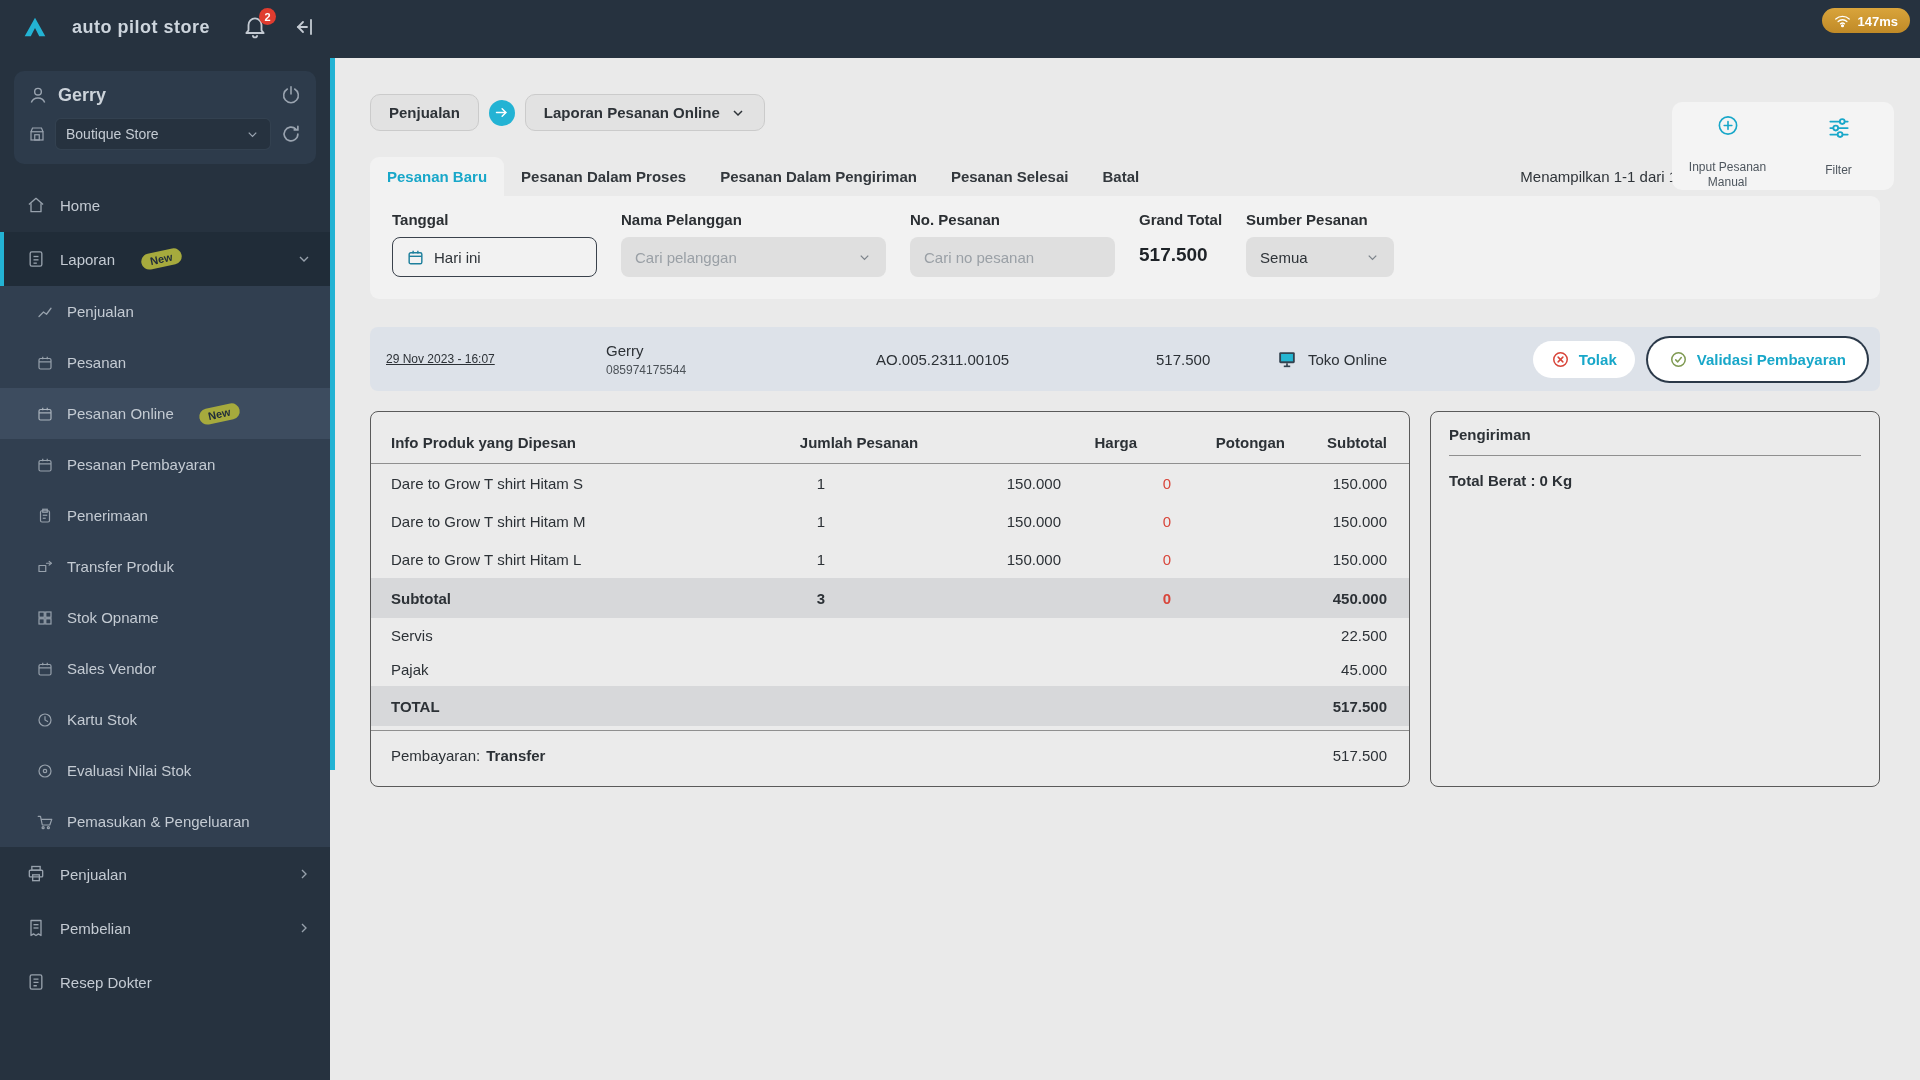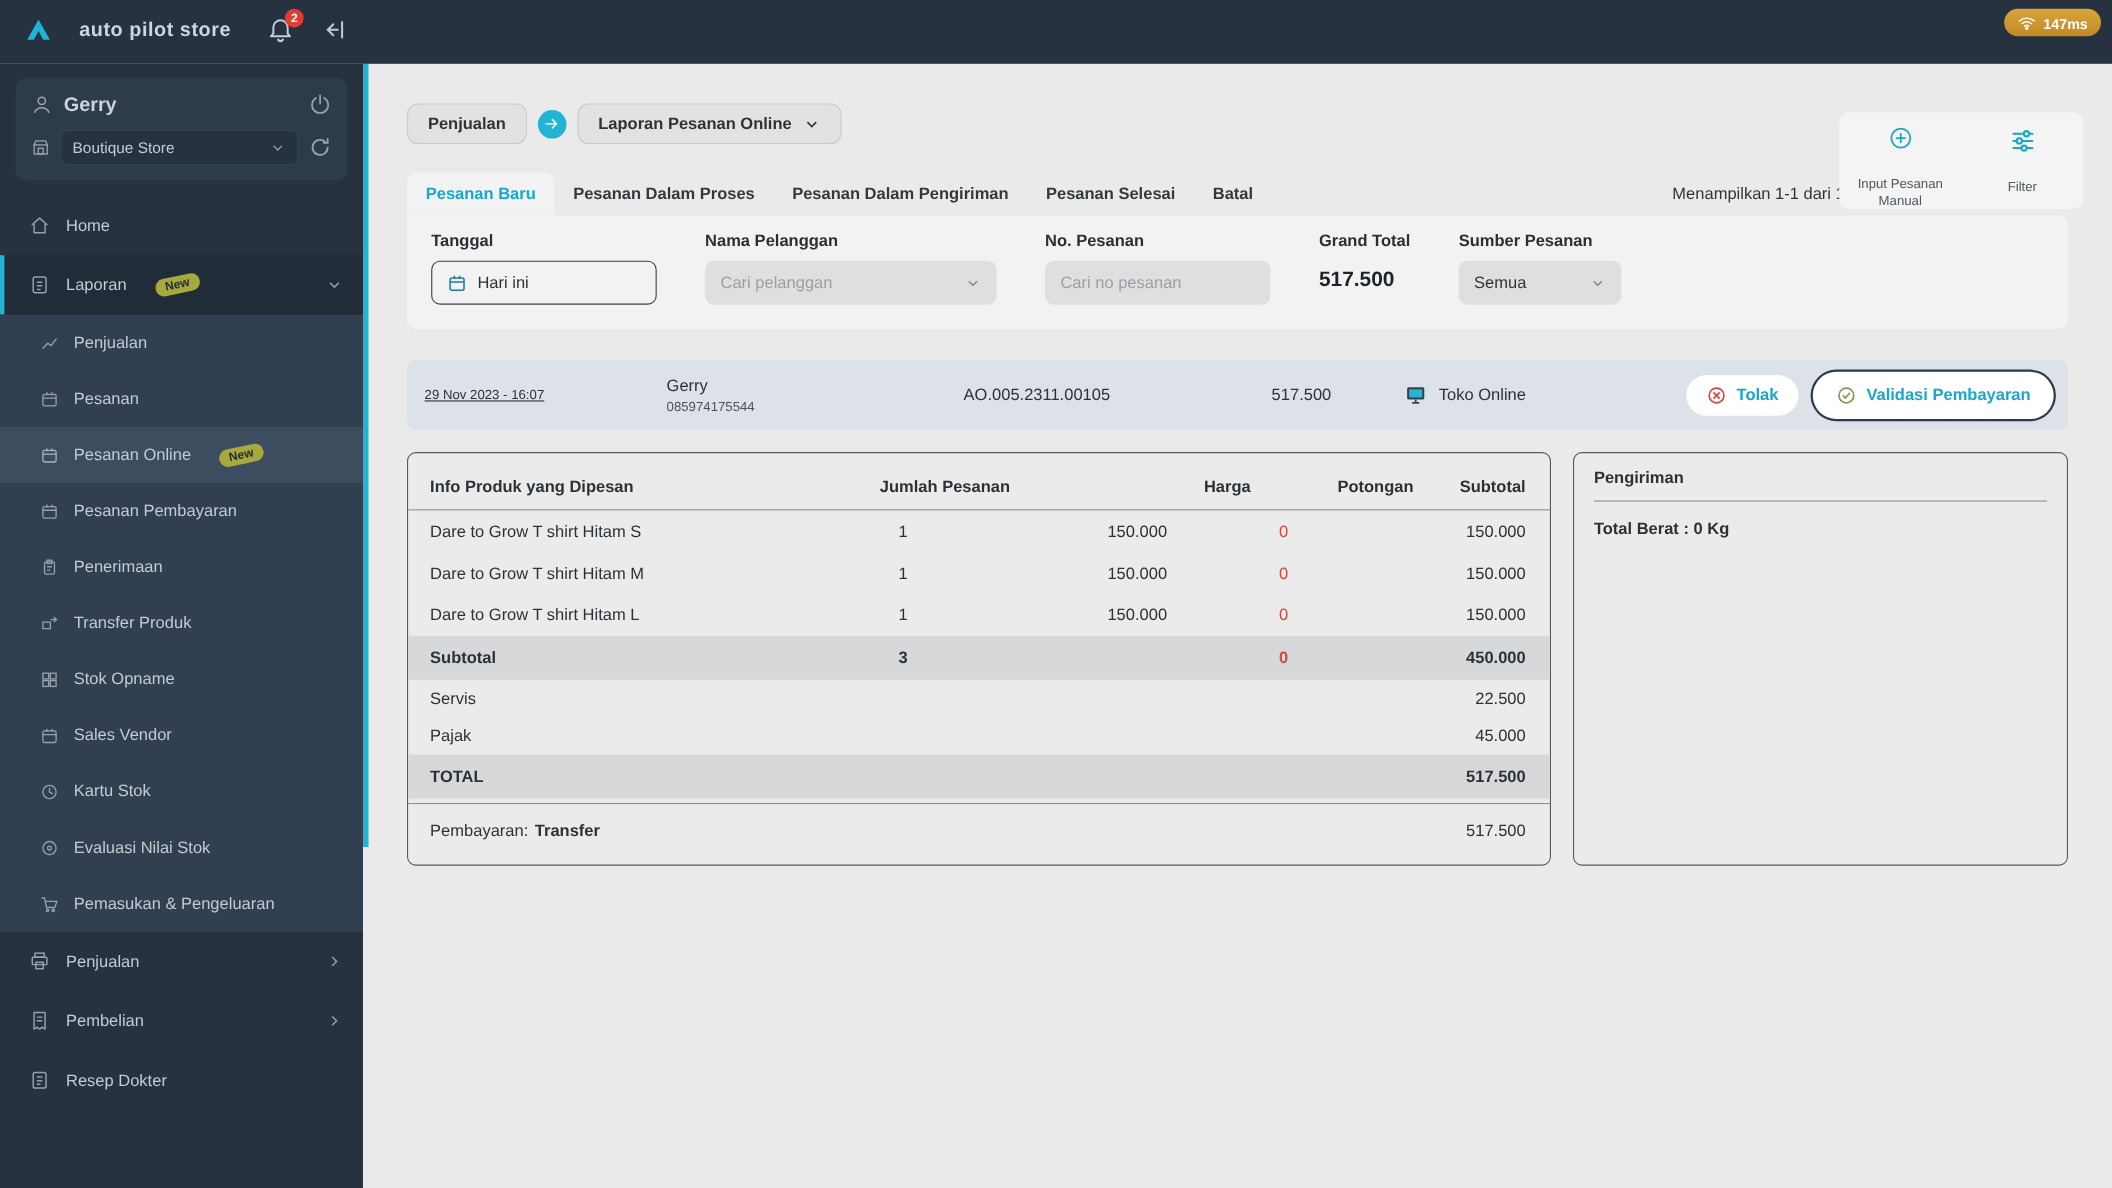--- a/index.html
+++ b/index.html
@@ -60,21 +60,21 @@
                 gap:23px; padding-top:12px; font-size:12px; color:#4e565e; text-align:center; cursor:pointer; line-height:1.25;}
   .action-btn .alabel { max-width:90px; }
 
   .tabs-row { display:flex; align-items:flex-end; justify-content:space-between; margin-top:26px; }
   .tabs { display:flex; }
   .tab { padding:11px 17px; font-size:15px; font-weight:bold; color:#33383d; cursor:pointer; }
   .tab.active { color:#18a7c9; background:#f2f2f2; border-radius:9px 9px 0 0; }
   .results-meta { display:flex; align-items:center; font-size:15px; color:#2f3439; padding-bottom:11px; }
   .dd { display:flex; align-items:center; gap:7px; cursor:pointer; }
 
-  .filter-card { background:#f2f2f2; border-radius:0 9px 9px 9px; padding:15px 22px 22px; display:flex; gap:44px; }
+  .filter-card { background:#f2f2f2; border-radius:0 9px 9px 9px; padding:15px 22px 22px; display:flex; gap:24px; }
   .f-block { display:flex; flex-direction:column; }
   .f-label { font-size:15px; font-weight:bold; color:#2b2f33; margin-bottom:9px; }
   .ctrl { height:40px; border-radius:8px; display:flex; align-items:center; font-size:15px; }
   .date-input { width:205px; border:1.5px solid #3a424c; padding:0 13px; gap:9px; color:#2e3338; background:transparent; cursor:pointer;}
   .gray-select { background:#dfdfdf; padding:0 14px; justify-content:space-between; cursor:pointer; }
   .gray-input  { background:#dfdfdf; padding:0 14px; border:none; outline:none; font-family:inherit; }
   .placeholder { color:#9aa0a6; }
   .w-select { width:265px; } .w-input { width:205px; } .w-sumber { width:148px; color:#2e3338; }
   .gt-value { font-size:19px; font-weight:bold; color:#1e2328; margin-top:7px; }
   input::placeholder { color:#9aa0a6; }

